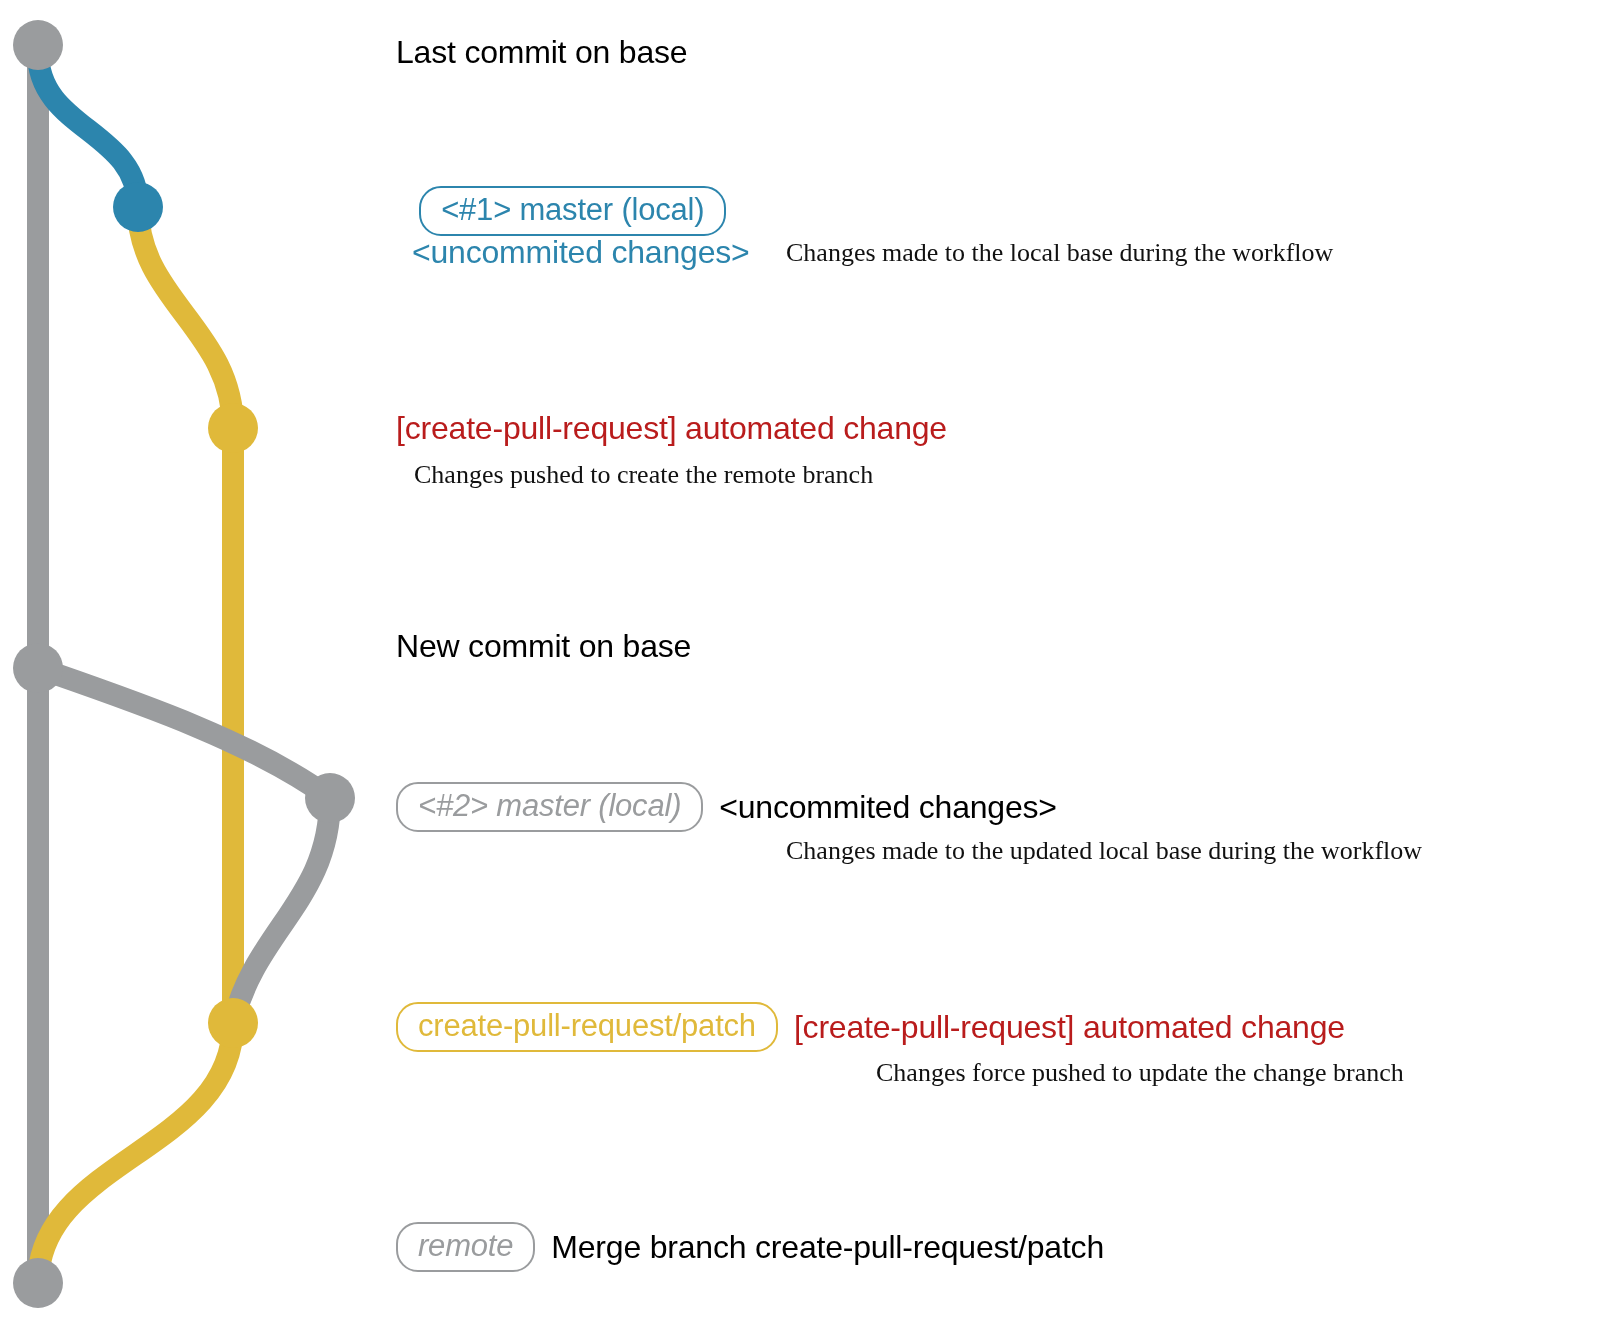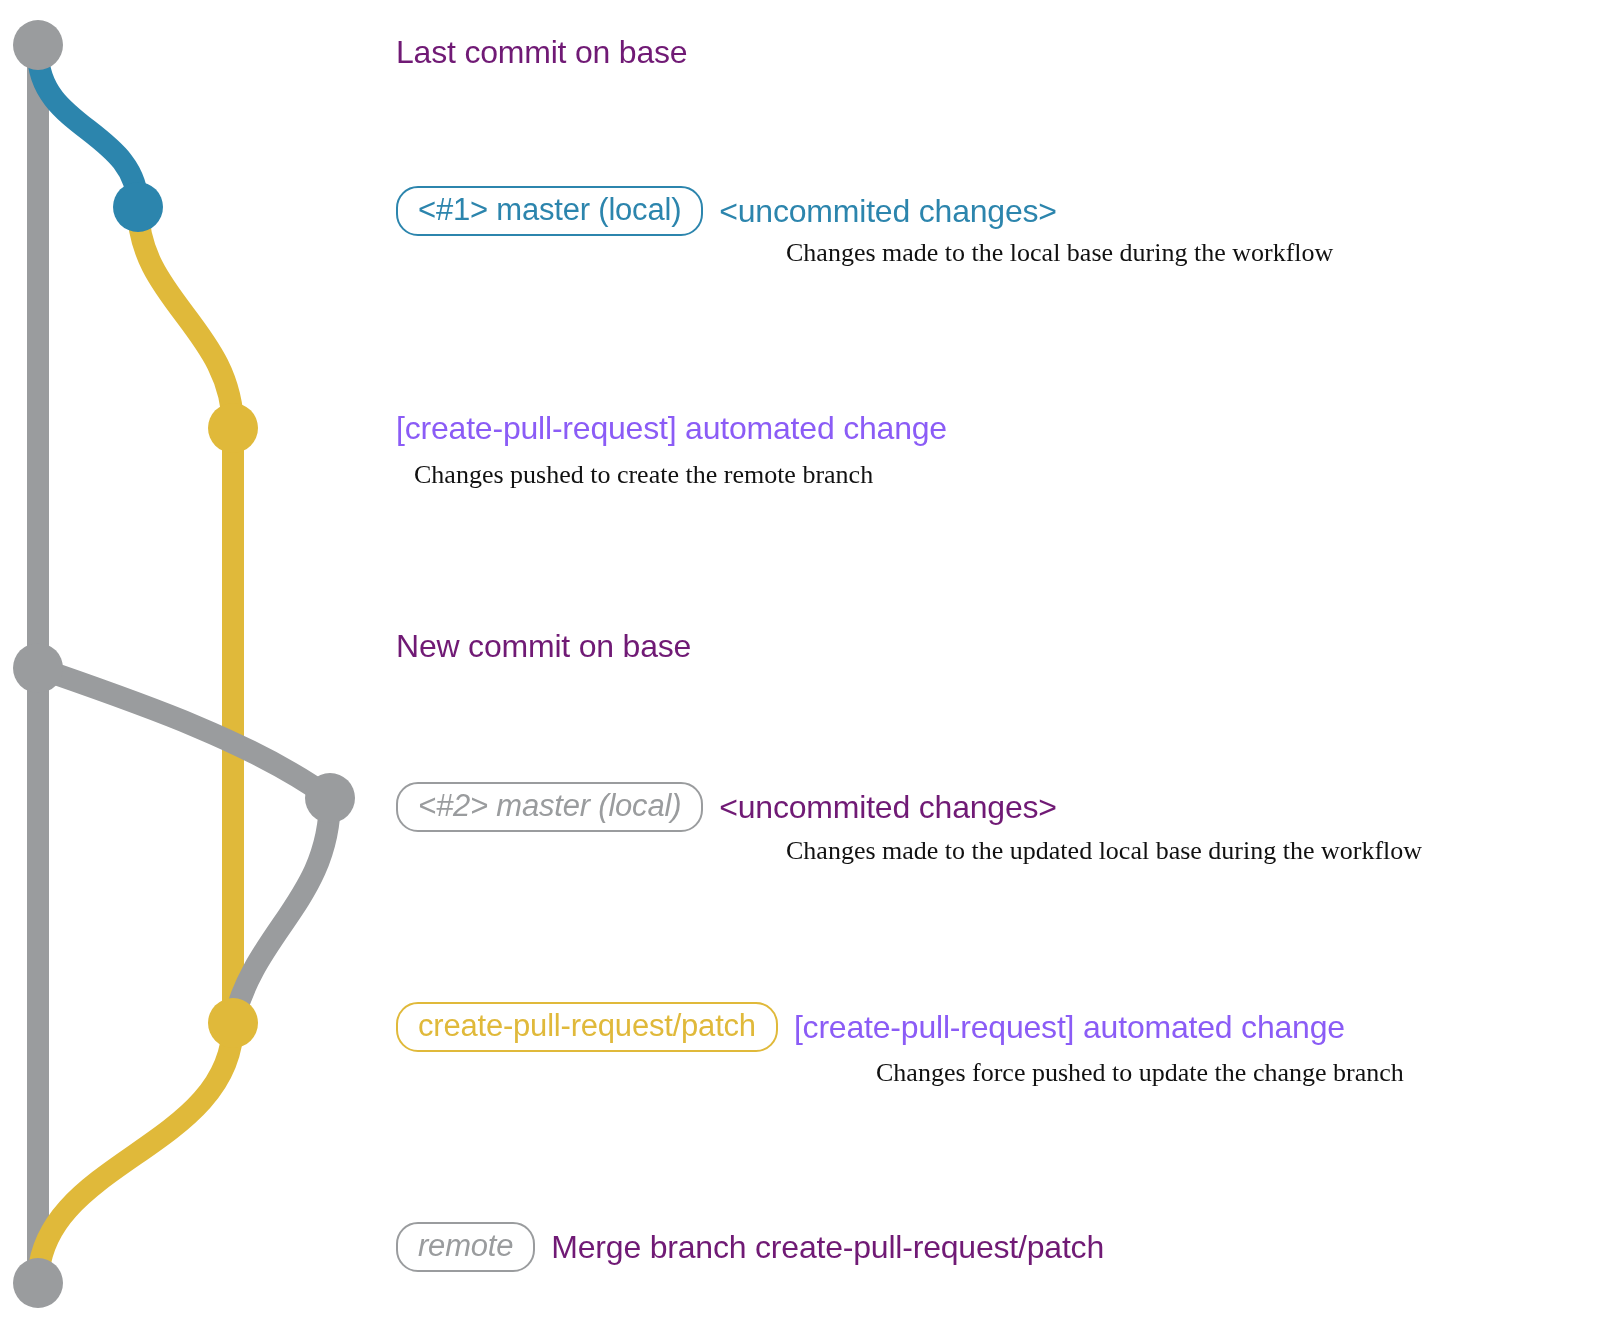--- a/index.html
+++ b/index.html
@@ -54,22 +54,22 @@
   .badge.gray { border-color: #9a9c9e; color: #9a9c9e; font-style: italic; }
 
   .headline {
     font-size: 32px;
     line-height: 1;
     color: #9a9c9e;
     font-family: "Liberation Sans", sans-serif;
     letter-spacing: -0.2px;
   }
   .headline.blue { color: #2c85ad; }
-  .headline.yellow { color: #8b5cf6; }
-  .headline.gray { color: #701a75; }
+  .headline.yellow { color: #b91c1c; }
+  .headline.gray { color: #000000; }
 
   .badge + .headline { margin-left: 16px; }
 
   .subtitle {
     position: absolute;
     font-family: "Liberation Serif", serif;
     font-size: 26px;
     line-height: 1;
     color: #111111;
     white-space: nowrap;
@@ -99,21 +99,21 @@
         <circle cx="330" cy="798" r="25" fill="#9a9c9e"></circle>
         <circle cx="233" cy="1023" r="25" fill="#e0b93a"></circle>
         <circle cx="38" cy="1283" r="25" fill="#9a9c9e"></circle>
       </g>
   </svg>
 
   <div id="rows-container">
       <div class="row" style="left: 396px; top: 36px;">
         <span class="headline gray">Last commit on base</span>
       </div>
-      <div class="row" style="left: 396px; top: 186px;">
+      <div class="row" style="left: 396px; top: 186px; flex-direction: column;">
         <span class="badge blue">&lt;#1&gt; master (local)</span>
         <span class="headline blue">&lt;uncommited changes&gt;</span>
       </div>
       <div class="subtitle" style="left: 786px; top: 240px;">Changes made to the local base during the workflow</div>
       <div class="row" style="left: 396px; top: 412px;">
         <span class="headline yellow">[create-pull-request] automated change</span>
       </div>
       <div class="subtitle" style="left: 414px; top: 462px;">Changes pushed to create the remote branch</div>
       <div class="row" style="left: 396px; top: 630px;">
         <span class="headline gray">New commit on base</span>

